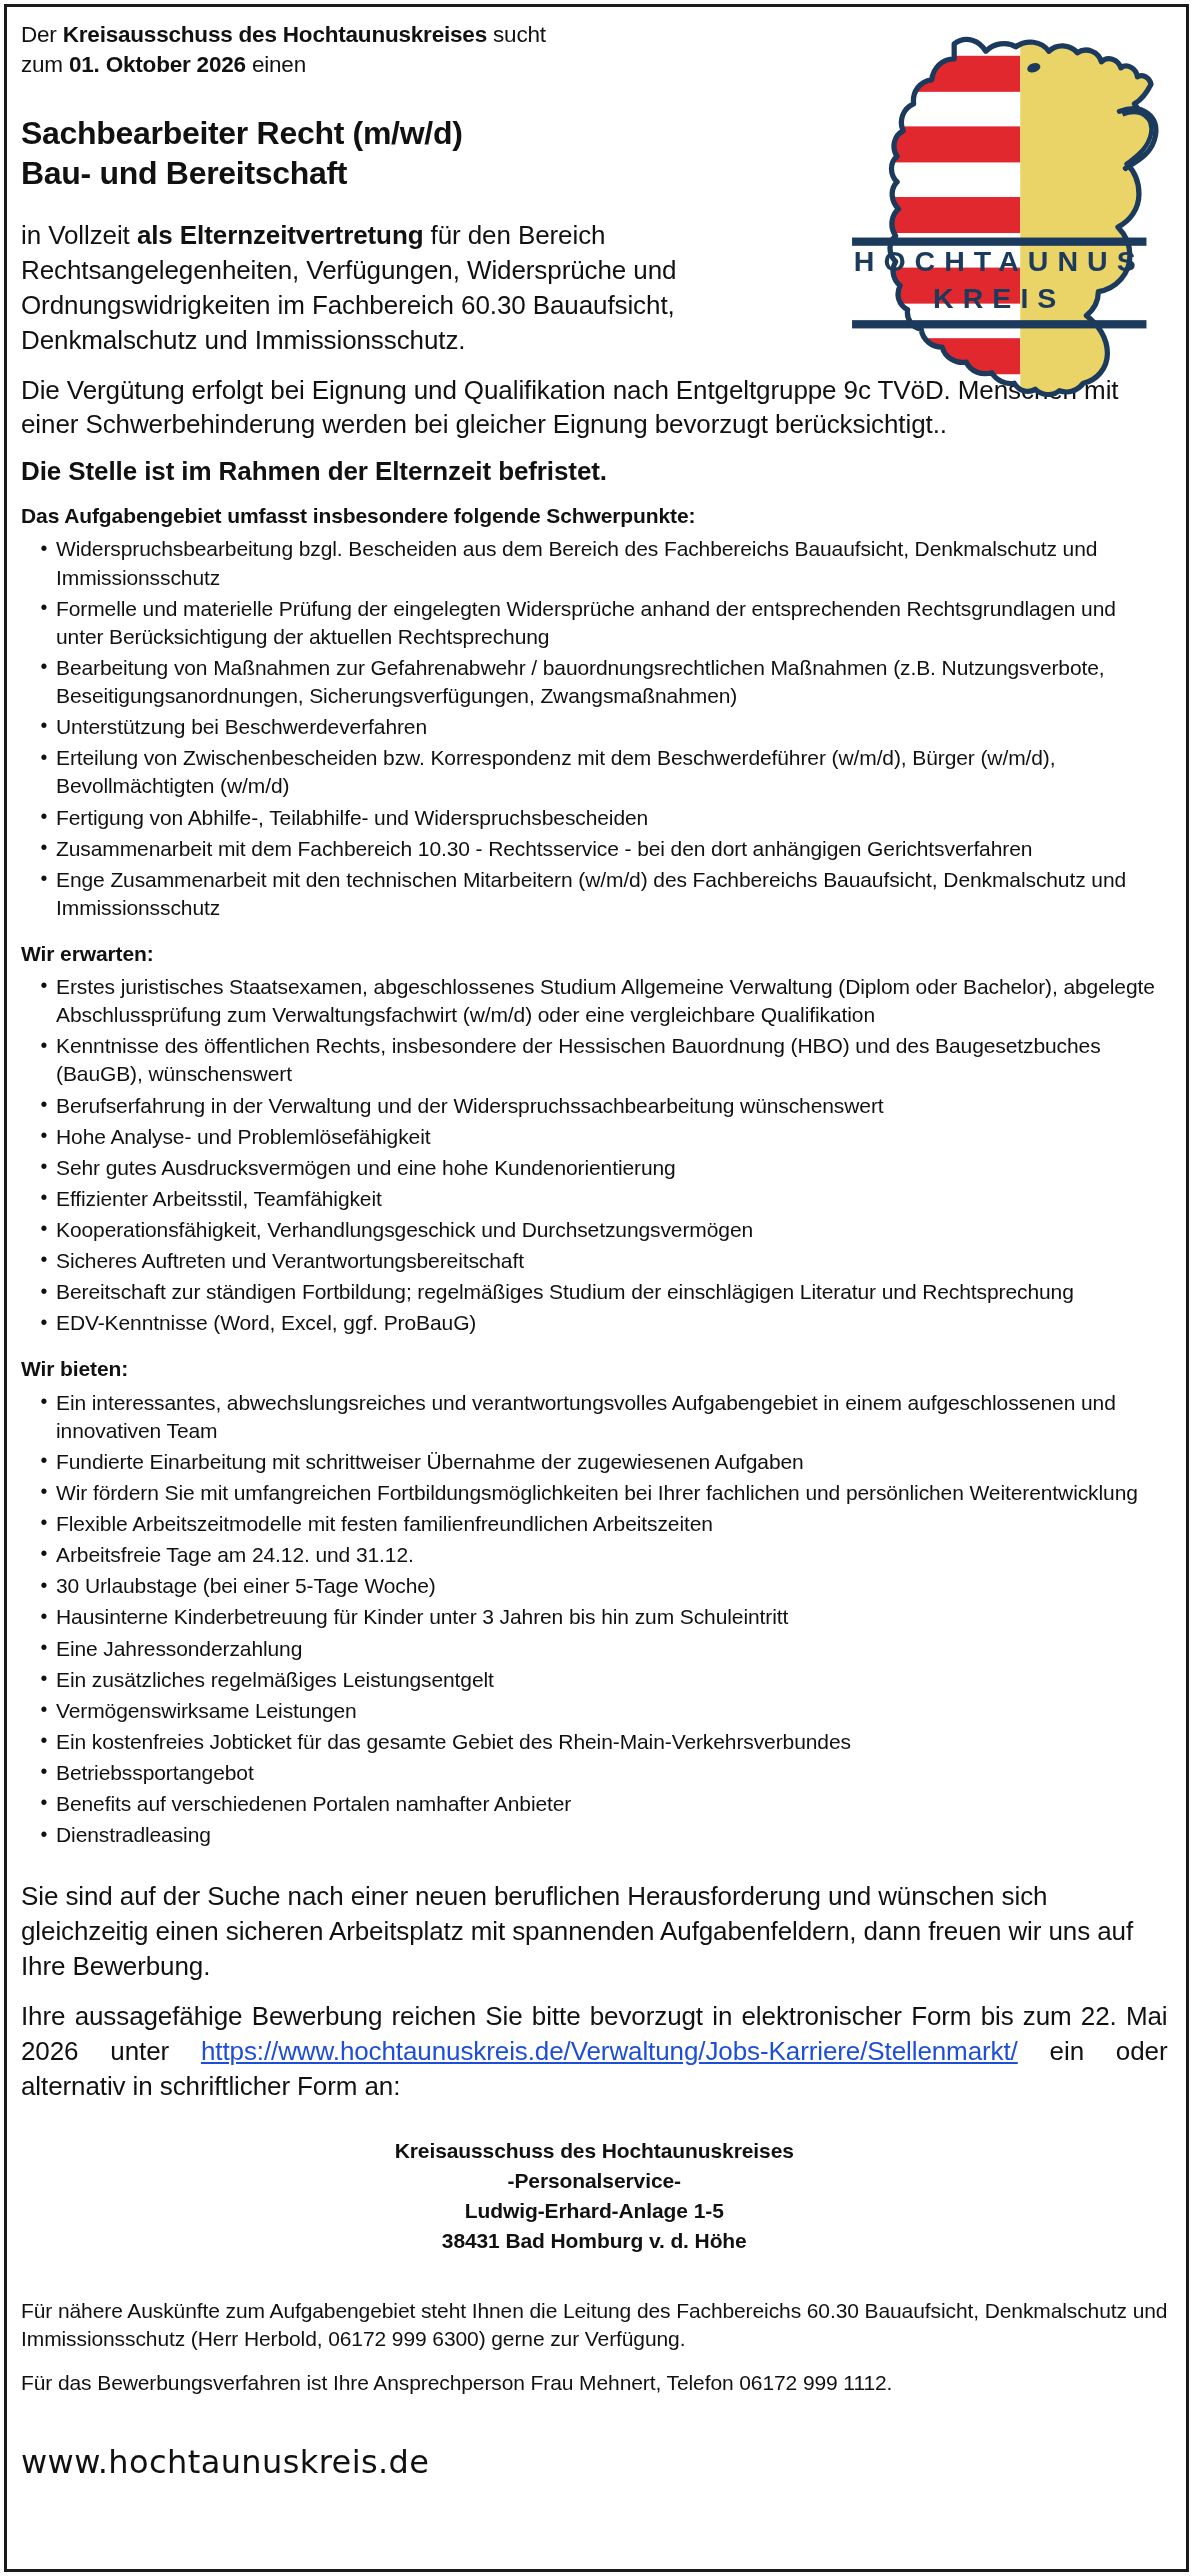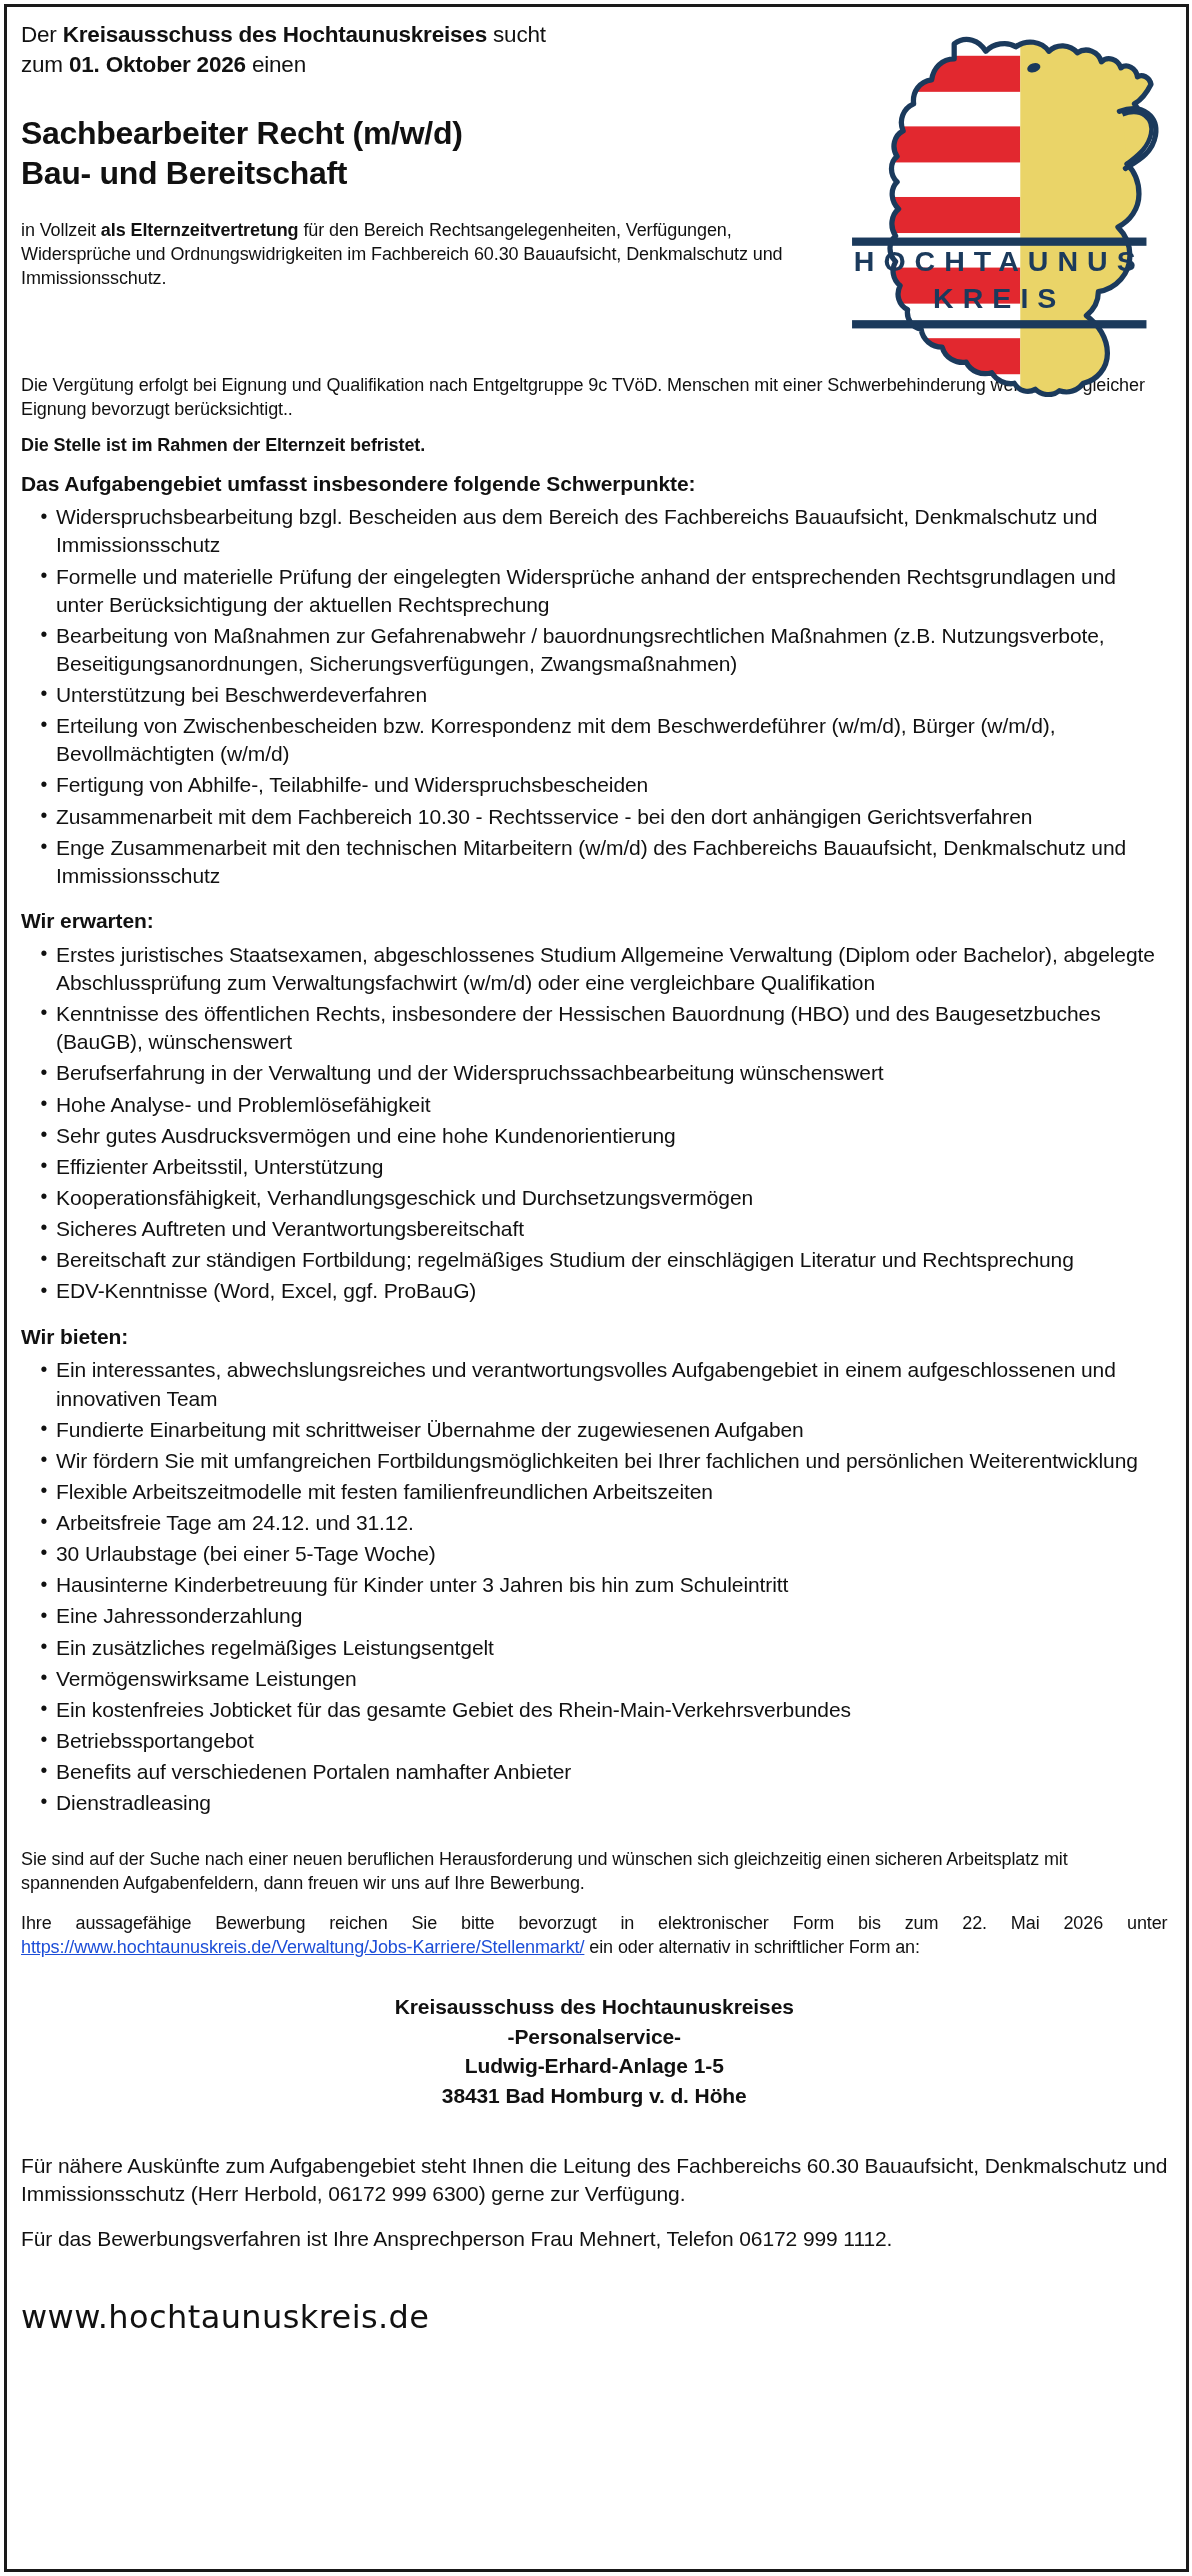--- a/index.html
+++ b/index.html
@@ -69,21 +69,21 @@
     position: absolute;
     right: -4.5px;
     top: 1.5px;
     width: 353px;
     height: 376px;
   }
   .logo svg { display: block; width: 100%; height: 100%; }
 
   
   p.para {
-    font-size: 18px;
+    font-size: 26px;
     line-height: 1.34;
     margin: 0 0 15px 0;
     letter-spacing: -0.1px;
   }
   p.para.tight { margin-bottom: 12px; }
   p.para b { font-weight: 700; }
   .justify { text-align: justify; }
 
   h2.section-head {
     font-size: 21px;
@@ -254,21 +254,21 @@
       <li>Enge Zusammenarbeit mit den technischen Mitarbeitern (w/m/d) des Fachbereichs Bauaufsicht, Denkmalschutz und Immissionsschutz</li>
     </ul>
 
     <h2 class="section-head">Wir erwarten:</h2>
     <ul class="bullets">
       <li>Erstes juristisches Staatsexamen, abgeschlossenes Studium Allgemeine Verwaltung (Diplom oder Bachelor), abgelegte Abschlussprüfung zum Verwaltungsfachwirt (w/m/d) oder eine vergleichbare Qualifikation</li>
       <li>Kenntnisse des öffentlichen Rechts, insbesondere der Hessischen Bauordnung (HBO) und des Baugesetzbuches (BauGB), wünschenswert</li>
       <li>Berufserfahrung in der Verwaltung und der Widerspruchssachbearbeitung wünschenswert</li>
       <li>Hohe Analyse- und Problemlösefähigkeit</li>
       <li>Sehr gutes Ausdrucksvermögen und eine hohe Kundenorientierung</li>
-      <li>Effizienter Arbeitsstil, Unterstützung</li>
+      <li>Effizienter Arbeitsstil, Teamfähigkeit</li>
       <li>Kooperationsfähigkeit, Verhandlungsgeschick und Durchsetzungsvermögen</li>
       <li>Sicheres Auftreten und Verantwortungsbereitschaft</li>
       <li>Bereitschaft zur ständigen Fortbildung; regelmäßiges Studium der einschlägigen Literatur und Rechtsprechung</li>
       <li>EDV-Kenntnisse (Word, Excel, ggf. ProBauG)</li>
     </ul>
 
     <h2 class="section-head">Wir bieten:</h2>
     <ul class="bullets">
       <li>Ein interessantes, abwechslungsreiches und verantwortungsvolles Aufgabengebiet in einem aufgeschlossenen und innovativen Team</li>
       <li>Fundierte Einarbeitung mit schrittweiser Übernahme der zugewiesenen Aufgaben</li>

